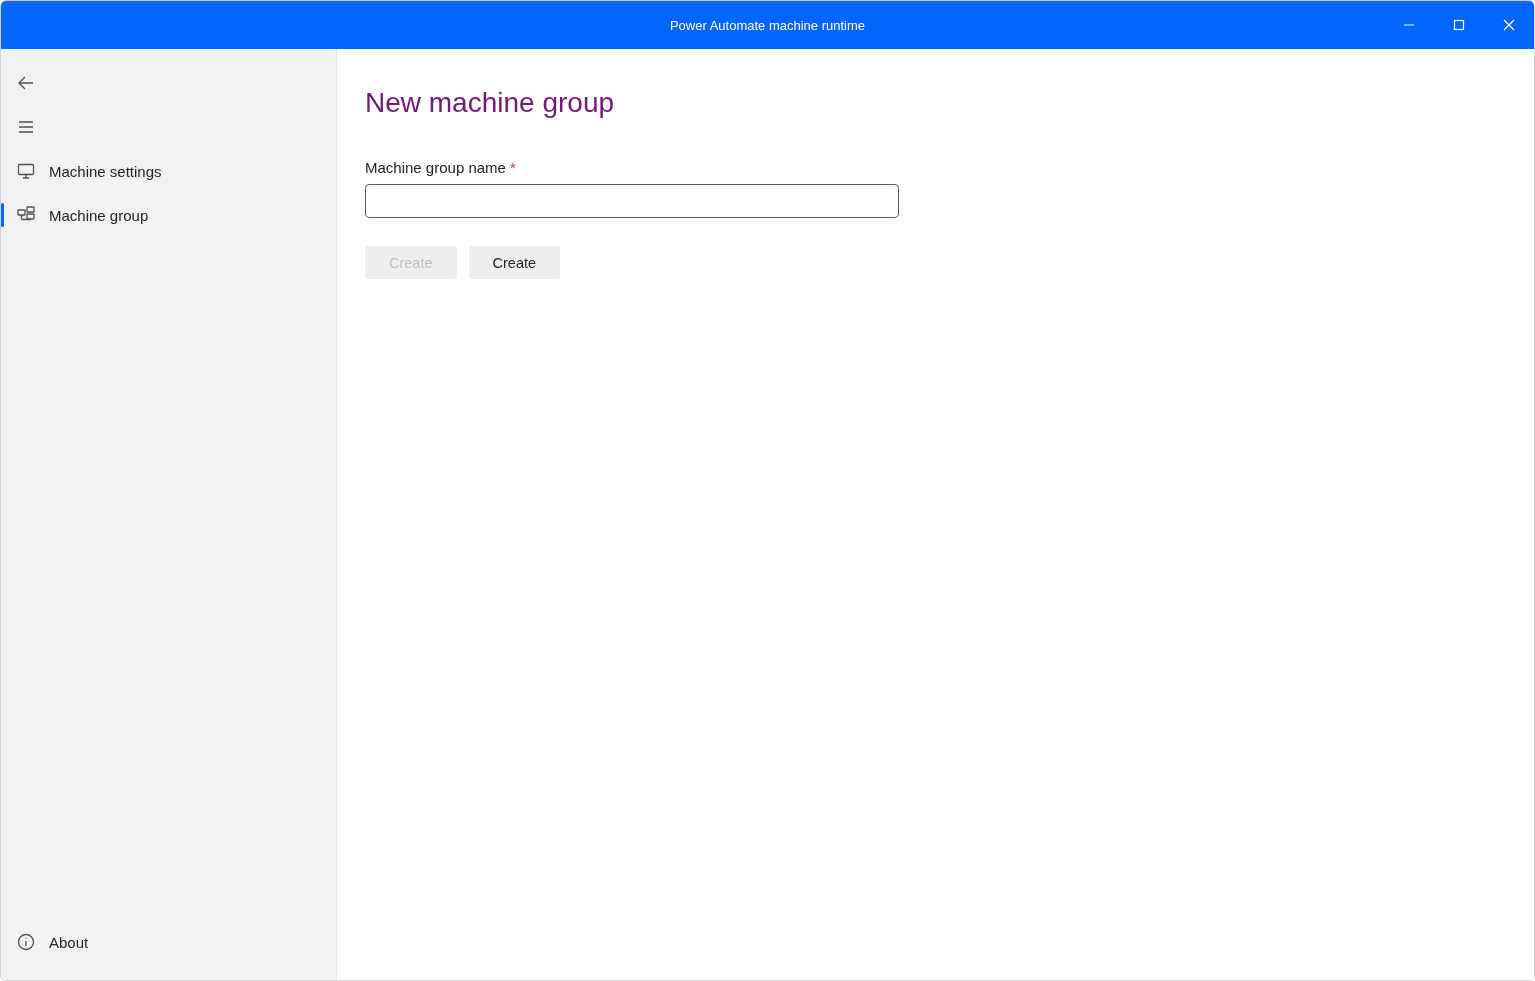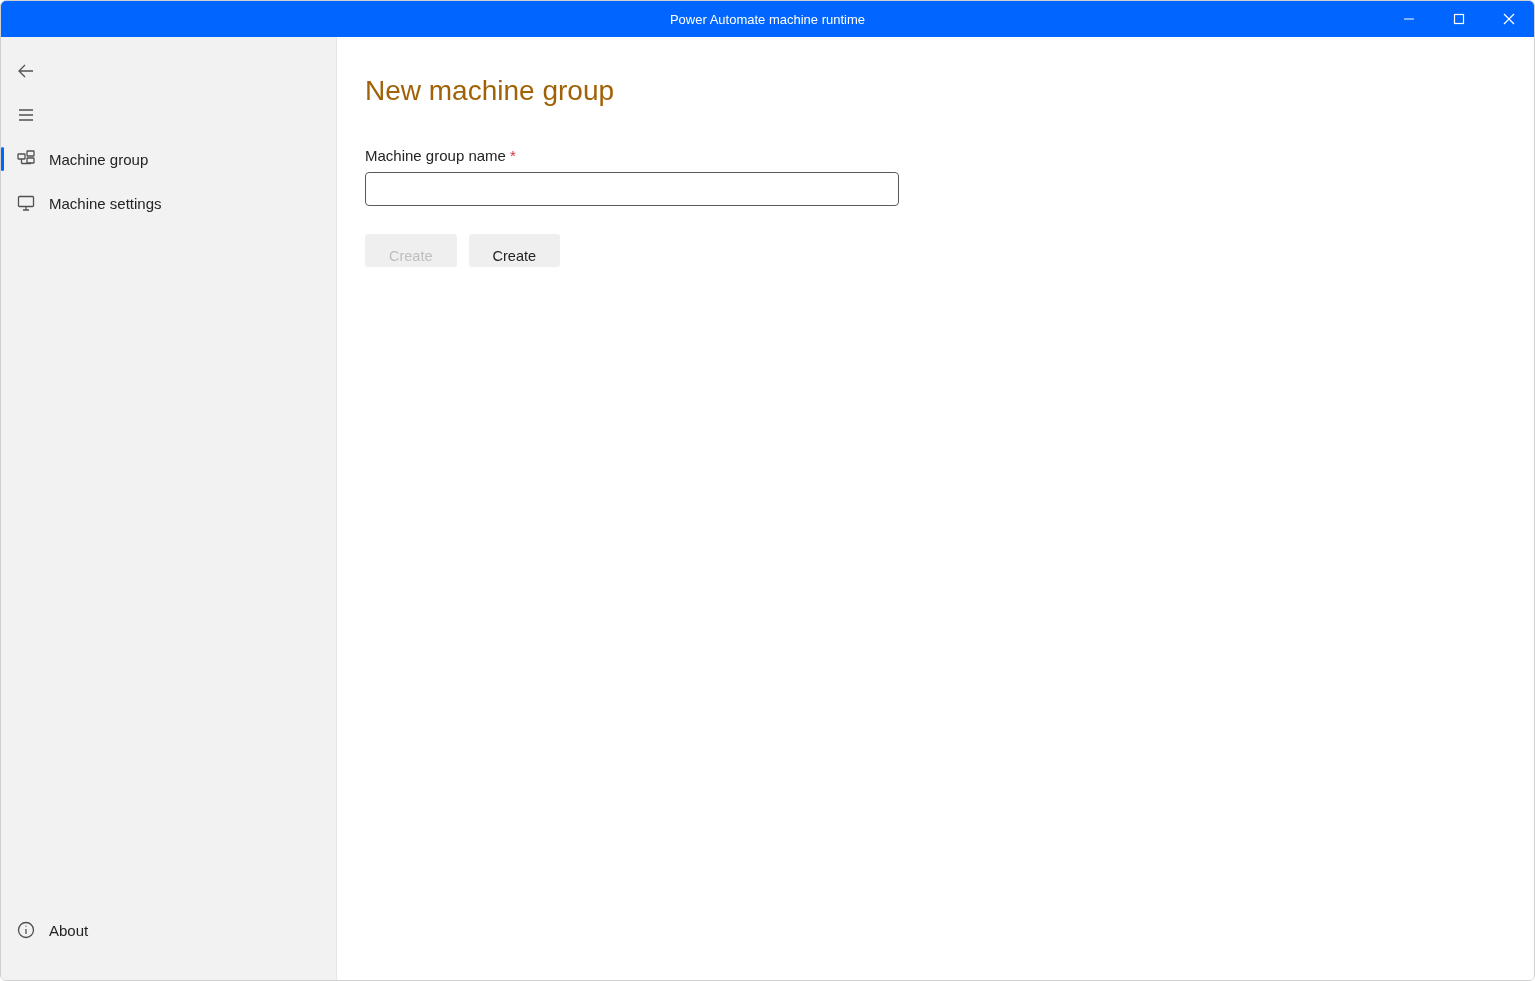--- a/index.html
+++ b/index.html
@@ -10,21 +10,21 @@
     }
     body {
       width: 1535px;
       height: 981px;
       overflow: hidden;
       background: #ffffff;
       border: 1px solid #d0d0d0;
       border-radius: 6px;
     }
     .title-bar {
-      height: 36px;
+      height: 48px;
       background: #0066ff;
       color: #ffffff;
       display: flex;
       align-items: center;
       position: relative;
     }
     .title-text {
       position: absolute;
       left: 50%;
       transform: translateX(-50%);
@@ -105,21 +105,21 @@
       padding-bottom: 28px;
     }
     .main {
       flex: 1;
       padding: 38px 28px;
       background: #ffffff;
     }
     .page-title {
       font-size: 28px;
       font-weight: 400;
-      color: #a16207;
+      color: #701a75;
       margin-bottom: 34px;
     }
     .form-field {
       margin-bottom: 24px;
       margin-top: 40px;
     }
     .form-label {
       display: block;
       font-size: 15px;
       color: #242424;
@@ -147,21 +147,21 @@
       font-family: inherit;
       resize: none;
     }
     .button-row {
       margin-top: 28px;
       display: flex;
       gap: 12px;
     }
     .btn {
       height: 33px;
-      padding: 14px 24px;
+      padding: 8px 24px;
       border: none;
       border-radius: 3px;
       font-size: 14.5px;
       font-family: inherit;
       cursor: pointer;
       background: #efefef;
       color: #242424;
     }
     .btn.disabled {
       color: #bebebe;
@@ -203,38 +203,38 @@
         </svg>
       </div>
       <div class="sidebar-icon-btn">
         <svg width="18" height="18" viewBox="0 0 18 18" fill="none" stroke="#505050" stroke-width="1.3">
           <line x1="2" y1="4" x2="16" y2="4"></line>
           <line x1="2" y1="9" x2="16" y2="9"></line>
           <line x1="2" y1="14" x2="16" y2="14"></line>
         </svg>
       </div>
 
+      <div class="sidebar-item">
+        <svg width="18" height="18" viewBox="0 0 18 18" fill="none" stroke="#505050" stroke-width="1.3">
+          <rect x="1.5" y="2.5" width="15" height="10" rx="1"></rect>
+          <line x1="6" y1="16" x2="12" y2="16"></line>
+          <line x1="9" y1="12.5" x2="9" y2="16"></line>
+        </svg>
+        <span class="sidebar-item-label">Machine settings</span>
+      </div>
+
       <div class="sidebar-item active">
         <svg width="18" height="18" viewBox="0 0 18 18" fill="none" stroke="#505050" stroke-width="1.3">
           <rect x="1" y="4" width="7" height="5" rx="0.5"></rect>
           <rect x="10" y="1" width="7" height="5" rx="0.5"></rect>
           <rect x="10" y="8" width="7" height="5" rx="0.5"></rect>
           <line x1="4.5" y1="9" x2="4.5" y2="13.5"></line>
           <line x1="4.5" y1="13.5" x2="14" y2="13.5"></line>
         </svg>
         <span class="sidebar-item-label">Machine group</span>
-      </div>
-
-      <div class="sidebar-item">
-        <svg width="18" height="18" viewBox="0 0 18 18" fill="none" stroke="#505050" stroke-width="1.3">
-          <rect x="1.5" y="2.5" width="15" height="10" rx="1"></rect>
-          <line x1="6" y1="16" x2="12" y2="16"></line>
-          <line x1="9" y1="12.5" x2="9" y2="16"></line>
-        </svg>
-        <span class="sidebar-item-label">Machine settings</span>
       </div>
 
     </div>
 
     <div class="sidebar-spacer"></div>
 
     <div class="sidebar-footer">
       <div class="sidebar-item">
         <svg width="18" height="18" viewBox="0 0 18 18" fill="none" stroke="#505050" stroke-width="1.3">
           <circle cx="9" cy="9" r="7.5"></circle>

